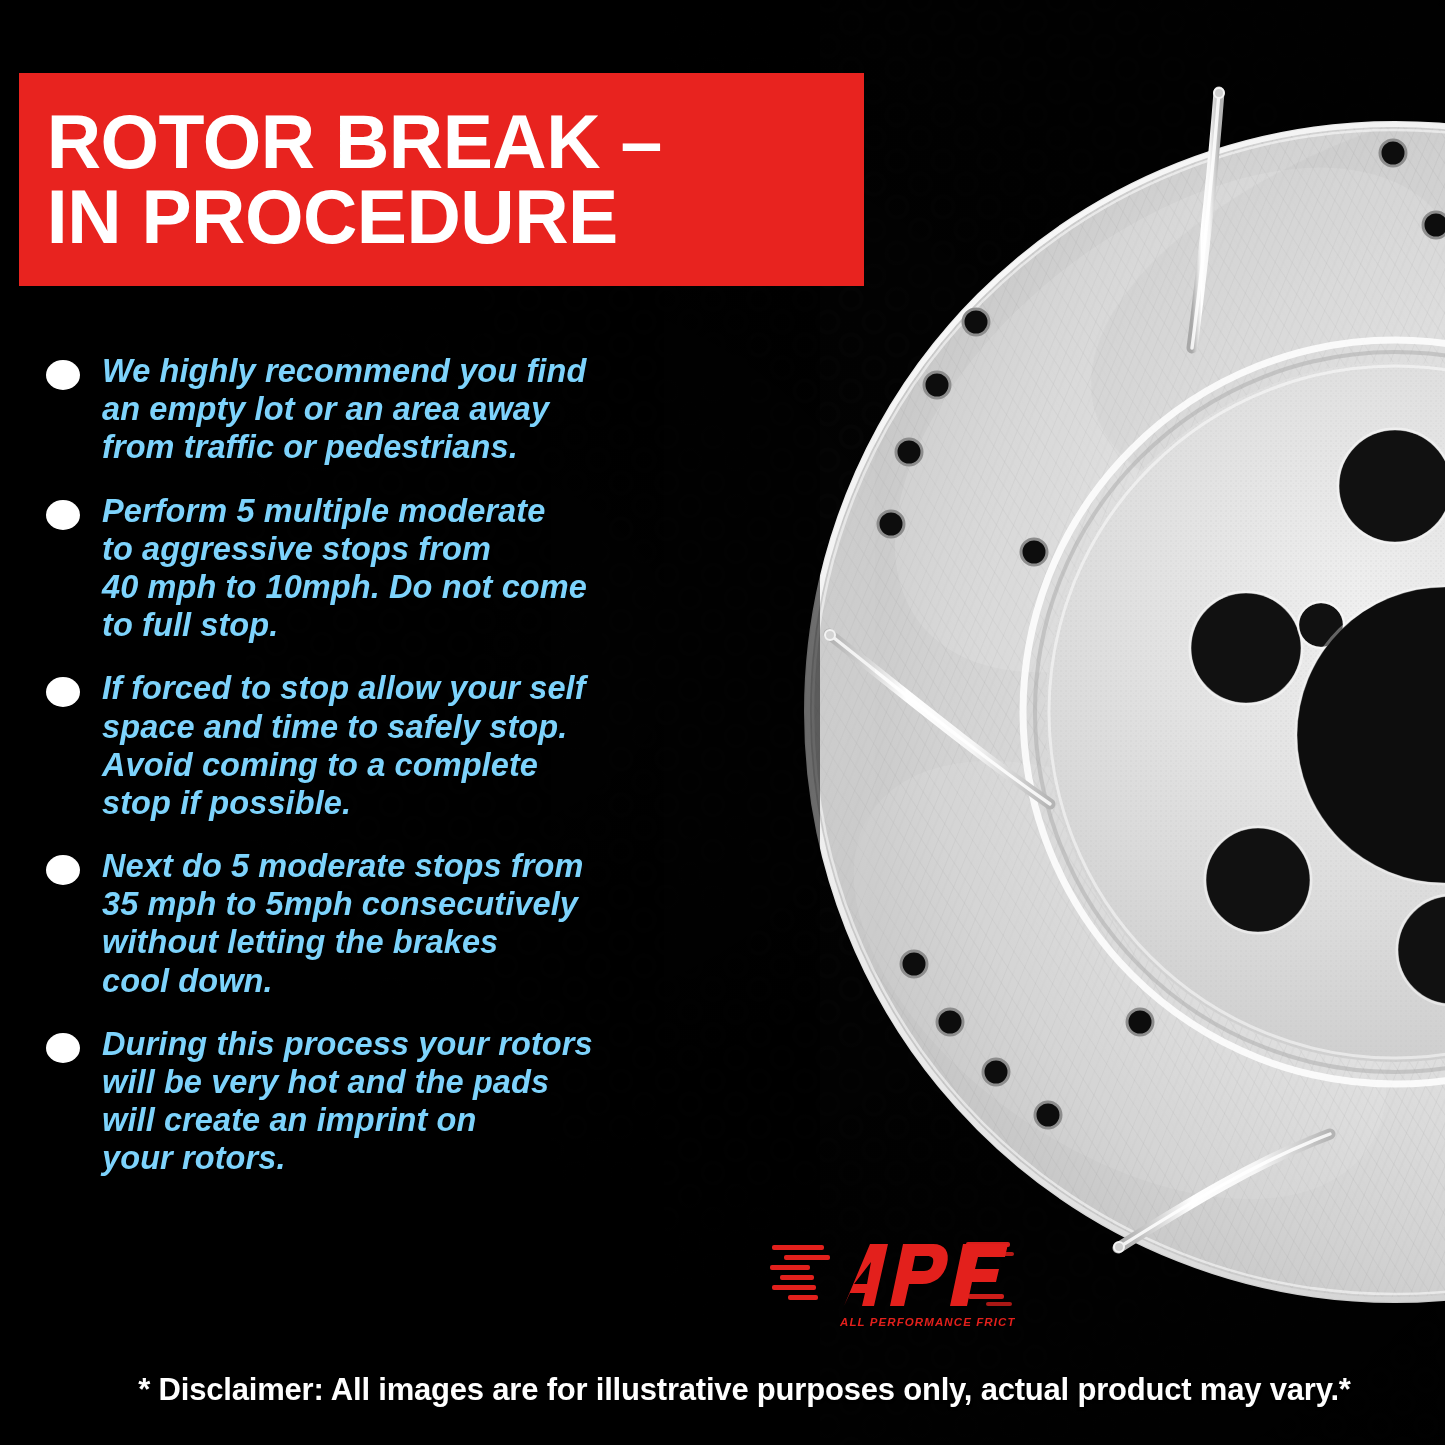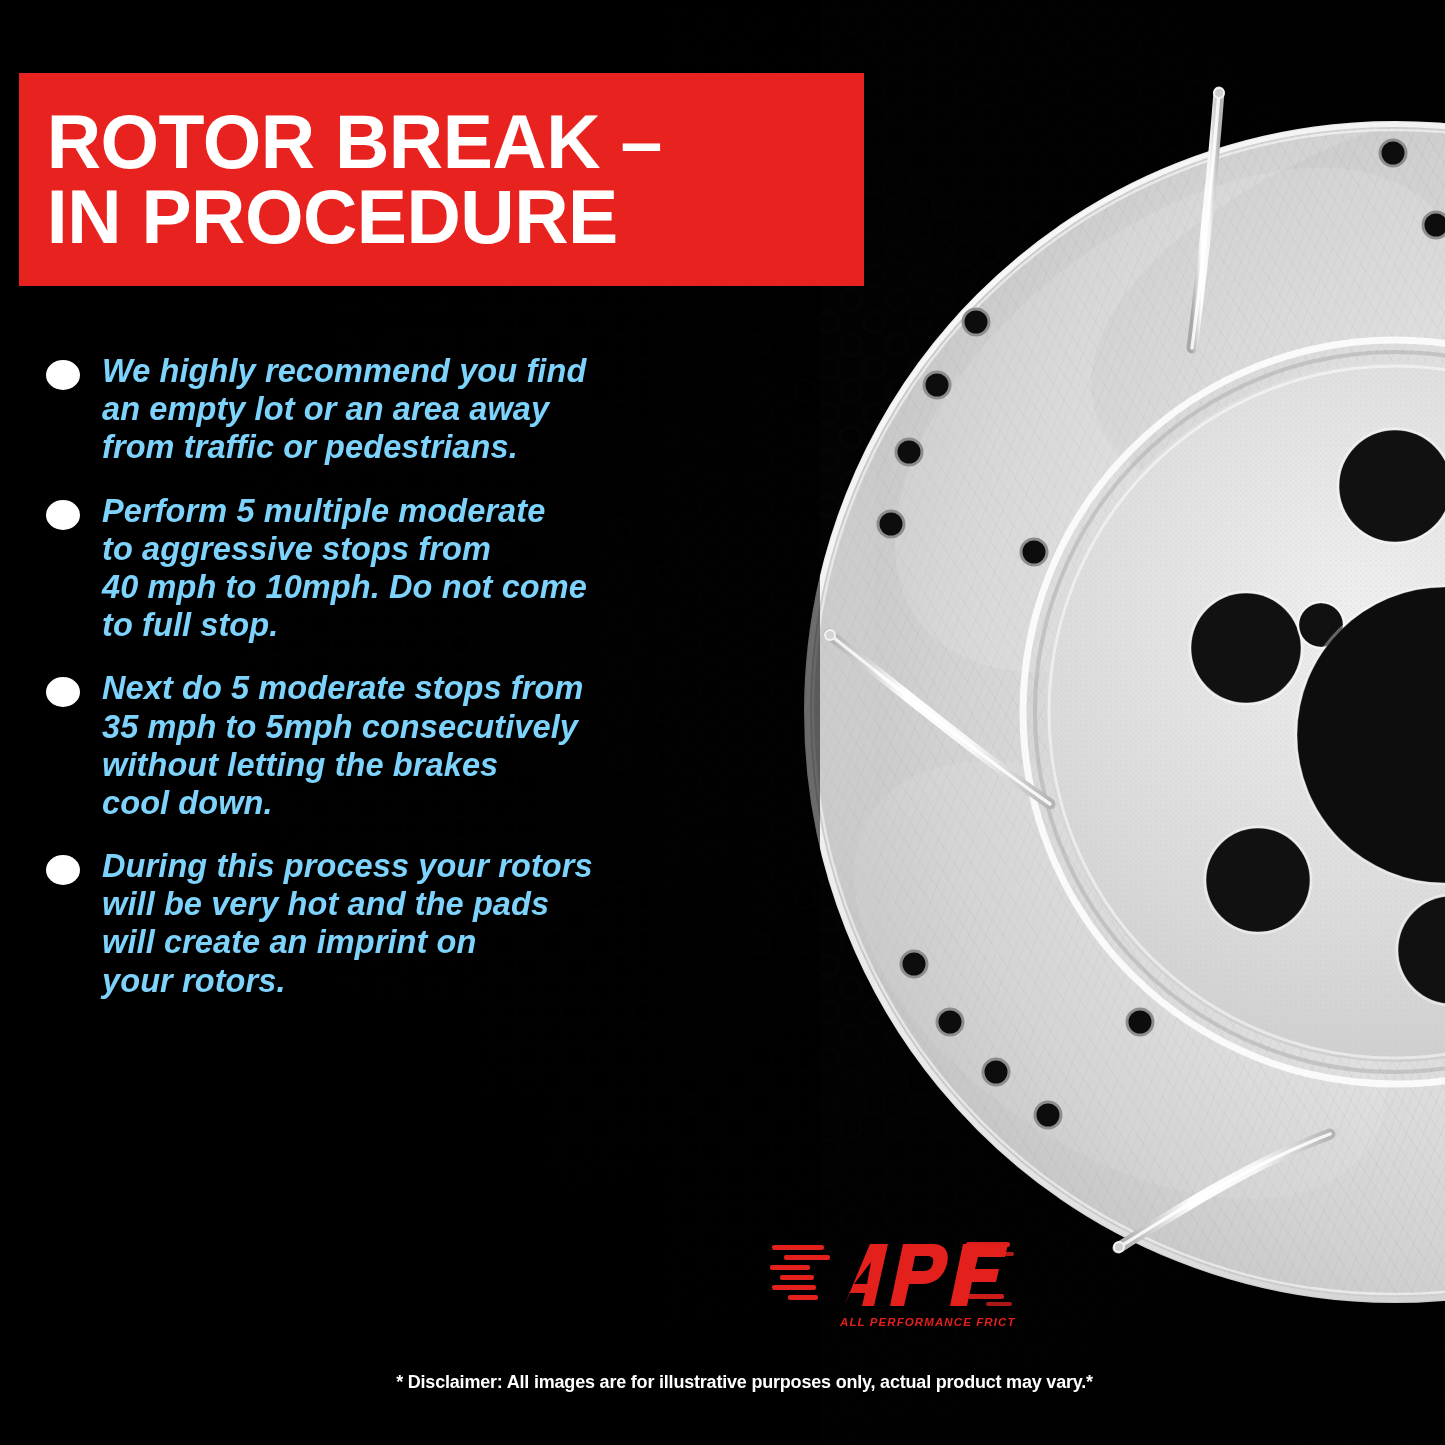--- a/index.html
+++ b/index.html
@@ -104,21 +104,21 @@
   }
   .logo svg{display:block;width:245px;height:100px;}
 
   
   .disclaimer{
     position:absolute;
     left:0;right:0;top:1372px;
     text-align:center;
     font-family:"Liberation Sans","DejaVu Sans",sans-serif;
     font-weight:bold;
-    font-size:18px;
+    font-size:31px;
     color:#ffffff;
     letter-spacing:-0.2px;
     text-shadow:0 1px 3px rgba(0,0,0,0.9);
     padding-left:44px;
   }
 </style>
 </head>
 <body>
 
 <div id="poster">
@@ -287,20 +287,27 @@
     </div>
 
     <div class="bullet-row">
       <span class="bullet-dot"></span>
       <span class="bullet-text">Perform 5 multiple moderate
 to aggressive stops from
 40 mph to 10mph. Do not come
 to full stop.</span>
     </div>
 
+    <div class="bullet-row">
+      <span class="bullet-dot"></span>
+      <span class="bullet-text">If forced to stop allow your self
+space and time to safely stop.
+Avoid coming to a complete
+stop if possible.</span>
+    </div>
 
     <div class="bullet-row">
       <span class="bullet-dot"></span>
       <span class="bullet-text">Next  do 5 moderate stops from
 35 mph to 5mph consecutively
 without letting the brakes
 cool down.</span>
     </div>
 
     <div class="bullet-row">

